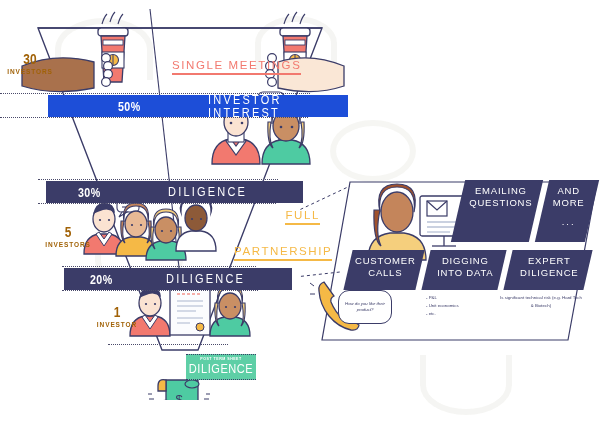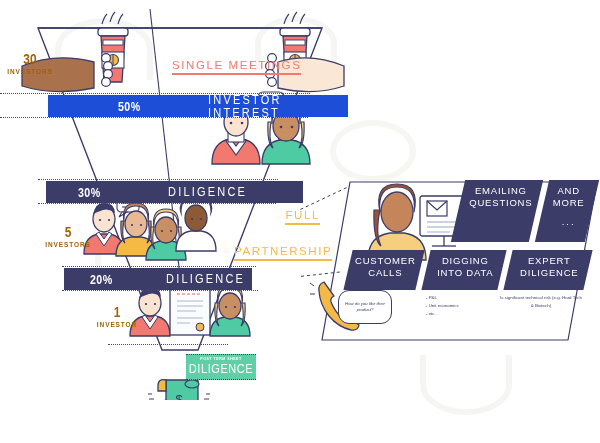--- a/index.html
+++ b/index.html
@@ -245,21 +245,21 @@
   <div class="dashline" style="left:0;top:117px;width:308px;"></div>
 
   <div class="dashline" style="left:38px;top:179px;width:240px;"></div>
   <div class="band band-navy" style="left:40px;top:181px;width:257px;margin-left:6px;">
     <span class="pct" style="left:32px;">30%</span>
     <span class="bandlbl" style="left:122px;">DILIGENCE</span>
   </div>
   <div class="dashline" style="left:38px;top:203px;width:238px;"></div>
 
   <div class="dashline" style="left:62px;top:266px;width:194px;"></div>
-  <div class="band band-navy" style="left:64px;top:268px;width:188px;">
+  <div class="band band-navy" style="left:64px;top:268px;width:228px;">
     <span class="pct" style="left:26px;">20%</span>
     <span class="bandlbl" style="left:102px;">DILIGENCE</span>
   </div>
   <div class="dashline" style="left:62px;top:290px;width:196px;"></div>
 
   <div class="dashline" style="left:108px;top:344px;width:120px;"></div>
 
   <div id="pts">
     <div class="small">POST TERM SHEET</div>
     <div class="big">DILIGENCE</div>

